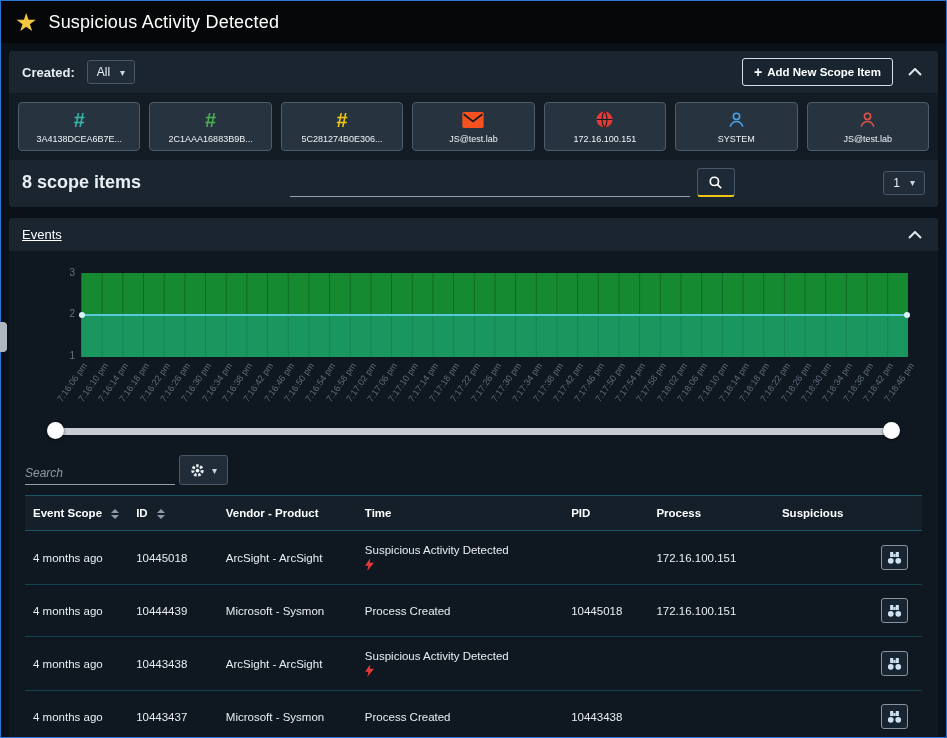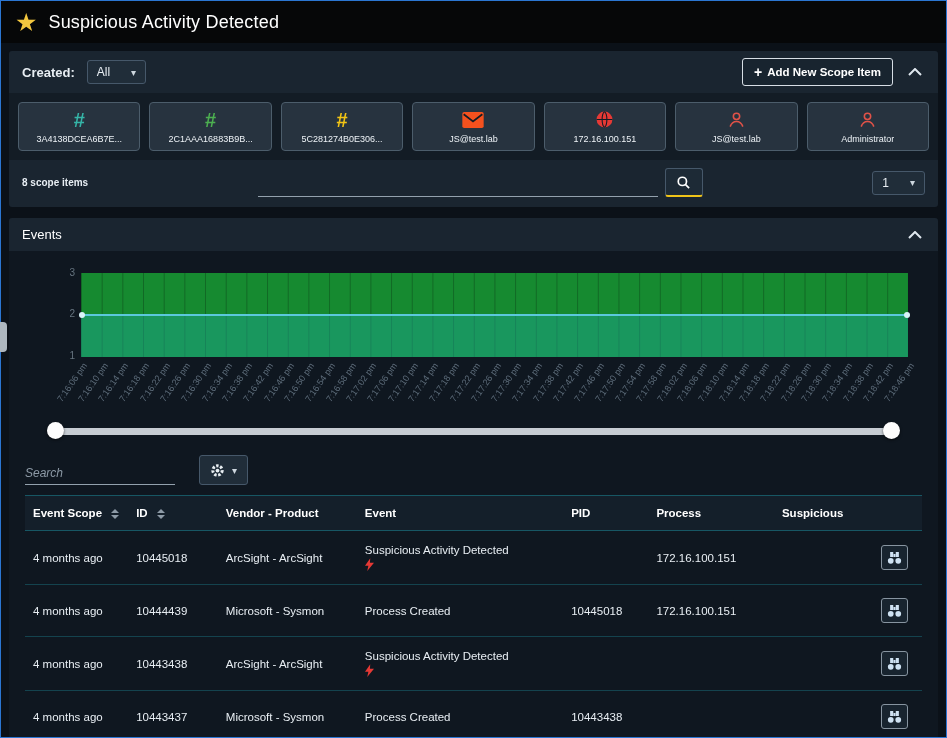--- a/index.html
+++ b/index.html
@@ -25,21 +25,21 @@
   .star { color: #f3c73f; font-size: 25px; line-height: 1; }
   .page-title { font-size: 18px; font-weight: 500; color: #fff; letter-spacing: .2px; }
 
   
   .scope-panel { margin: 8px; background: #1a2530; border-radius: 3px; overflow: hidden; }
   .filter-row { display: flex; align-items: center; gap: 12px; padding: 7px 13px; }
   .filter-label { font-weight: 700; font-size: 13px; }
   .dd-btn {
     background: #202d39; border: 1px solid #46586a; border-radius: 3px;
     color: #e8eef3; font-size: 12px; padding: 4px 9px; cursor: pointer;
-    display: inline-flex; align-items: center; gap: 21px;
+    display: inline-flex; align-items: center; gap: 10px;
     font-family: "Liberation Sans", sans-serif;
   }
   .caret { color: #cdd6de; font-size: 10px; }
   .filter-spacer { flex: 1; }
   .add-scope-btn {
     background: #18242f; border: 1px solid #d7dee5; border-radius: 3px;
     color: #fff; font-size: 11.5px; font-weight: 700; padding: 6px 11px; cursor: pointer;
     display: inline-flex; align-items: center; gap: 5px;
     font-family: "Liberation Sans", sans-serif;
   }
@@ -51,42 +51,42 @@
     flex: 1 1 0; min-width: 0;
     background: #27333f; border: 1px solid #4c5d6b; border-radius: 4px;
     padding: 5px 3px 6px; text-align: center; cursor: pointer;
     display: flex; flex-direction: column; align-items: center; gap: 3px;
   }
   .card-icon { height: 23px; display: flex; align-items: center; justify-content: center; color: var(--icon-color, #fff); }
   .hash-glyph { font-size: 20px; font-weight: 800; color: var(--icon-color); line-height: 1; }
   .card-label { font-size: 9px; color: #eef3f7; max-width: 100%; overflow: hidden; text-overflow: ellipsis; white-space: nowrap; }
 
   .scope-footer { display: flex; align-items: center; padding: 8px 13px 10px; }
-  .scope-count { font-weight: 700; font-size: 10px; white-space: nowrap; text-align: right; }
+  .scope-count { font-weight: 700; font-size: 18px; white-space: nowrap; text-align: right; }
   .scope-search-wrap { flex: 1; display: flex; align-items: flex-end; justify-content: center; gap: 7px; }
   .underline-input {
     background: transparent; border: none; border-bottom: 1px solid #93a1ad;
     color: #e8eef3; font-size: 12px; height: 24px; outline: none;
     font-family: "Liberation Sans", sans-serif;
   }
   .scope-search-input { width: 400px; }
   .search-btn {
     background: #1d2a36; border: 1px solid #46586a; border-bottom: 2px solid #f0c419;
     border-radius: 3px; width: 38px; height: 29px; cursor: pointer;
     display: inline-flex; align-items: center; justify-content: center;
   }
   .mini-dd { padding: 4px 9px; }
 
   
   .events-panel { margin: 11px 8px 8px; background: #0f1720; border-radius: 3px; overflow: hidden; }
   .events-header {
     background: #1a2530; padding: 9px 13px;
     display: flex; align-items: center; justify-content: space-between;
   }
-  .events-title { font-size: 13px; color: #fff; }
+  .events-title { font-size: 13px; color: #fff; text-decoration: underline; }
 
   .chart { position: relative; margin: 22px 30px 0 72px; }
   .plot { position: relative; height: 84px; }
   .teal-overlay { position: absolute; left: 0; right: 0; top: 50%; bottom: 0; background: rgba(32,170,160,0.42); }
   .threshold-line { position: absolute; left: 0; right: 0; top: calc(50% - 1px); height: 2px; }
   .threshold-line::before, .threshold-line::after {
     content: ""; position: absolute; top: -2px; width: 6px; height: 6px;
     border-radius: 50%; background: #d9f4f8;
   }
   .threshold-line::before { left: -2px; }
@@ -110,21 +110,21 @@
   }
   .slider-handle.left { left: -4px; }
   .slider-handle.right { right: -4px; }
 
   .toolbar { display: flex; align-items: flex-end; justify-content: space-between; padding: 2px 16px 10px; }
   .download-btn {
     background: #141f29; border: 1px solid #97a3ae; border-radius: 3px;
     color: #fff; font-size: 12.5px; padding: 8px 15px; cursor: pointer;
     font-family: "Liberation Sans", sans-serif;
   }
-  .toolbar-right { display: flex; align-items: flex-end; gap: 24px; }
+  .toolbar-right { display: flex; align-items: flex-end; gap: 4px; }
   .events-search-input { width: 150px; }
   .events-search-input::placeholder { color: #8d9aa6; font-style: italic; }
   .gear-btn {
     background: #202d39; border: 1px solid #46586a; border-radius: 3px;
     color: #e8eef3; padding: 5px 10px; height: 30px; cursor: pointer;
     display: inline-flex; align-items: center; gap: 7px;
   }
 
   
   table { width: calc(100% - 32px); margin: 0 16px; border-collapse: collapse; font-size: 11.5px; }
@@ -210,37 +210,37 @@
       </div>
       <div class="scope-card" style="--icon-color: #e53935;">
         <span class="card-icon">
           <svg width="19" height="19" viewBox="0 0 24 24">
               <circle cx="12" cy="12" r="10" fill="currentColor"></circle>
               <path d="M2 12 H22 M12 2 C16 5 16 19 12 22 M12 2 C8 5 8 19 12 22" stroke="#131c25" stroke-width="1.4" fill="none"></path>
             </svg>
         </span>
         <span class="card-label">172.16.100.151</span>
       </div>
+      <div class="scope-card" style="--icon-color: #4aa3e8;">
+        <span class="card-icon">
+          <svg width="19" height="19" viewBox="0 0 24 24" fill="none" stroke="currentColor" stroke-width="2">
+              <circle cx="12" cy="8" r="4"></circle>
+              <path d="M4 21 C5.5 16.5 8.5 14.5 12 14.5 S18.5 16.5 20 21"></path>
+            </svg>
+        </span>
+        <span class="card-label">SYSTEM</span>
+      </div>
       <div class="scope-card" style="--icon-color: #e05248;">
         <span class="card-icon">
           <svg width="19" height="19" viewBox="0 0 24 24" fill="none" stroke="currentColor" stroke-width="2">
               <circle cx="12" cy="8" r="4"></circle>
               <path d="M4 21 C5.5 16.5 8.5 14.5 12 14.5 S18.5 16.5 20 21"></path>
             </svg>
         </span>
         <span class="card-label">JS@test.lab</span>
-      </div>
-      <div class="scope-card" style="--icon-color: #e05248;">
-        <span class="card-icon">
-          <svg width="19" height="19" viewBox="0 0 24 24" fill="none" stroke="currentColor" stroke-width="2">
-              <circle cx="12" cy="8" r="4"></circle>
-              <path d="M4 21 C5.5 16.5 8.5 14.5 12 14.5 S18.5 16.5 20 21"></path>
-            </svg>
-        </span>
-        <span class="card-label">Administrator</span>
       </div>
     </div>
 
     <div class="scope-footer">
       <span class="scope-count">8 scope items</span>
       <div class="scope-search-wrap">
         <input class="underline-input scope-search-input" value="" style="">
         <button class="search-btn">
           <span>
             <svg width="15" height="15" viewBox="0 0 16 16" fill="none" stroke="#fff" stroke-width="1.8">
@@ -362,21 +362,21 @@
               </span>
           </th>
           <th>
             <span>ID</span>
             <span class="sort">
                 <i class="up"></i>
                 <i class="down"></i>
               </span>
           </th>
           <th>Vendor - Product</th>
-          <th>Event</th>
+          <th>Time</th>
           <th>PID</th>
           <th>Process</th>
           <th>Suspicious</th>
           <th></th>
         </tr>
       </thead>
       <tbody>
         <tr>
           <td>4 months ago</td>
           <td>10445018</td>

